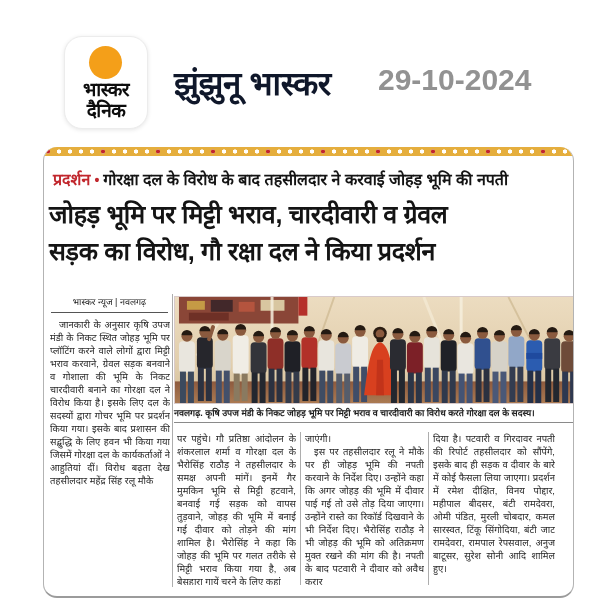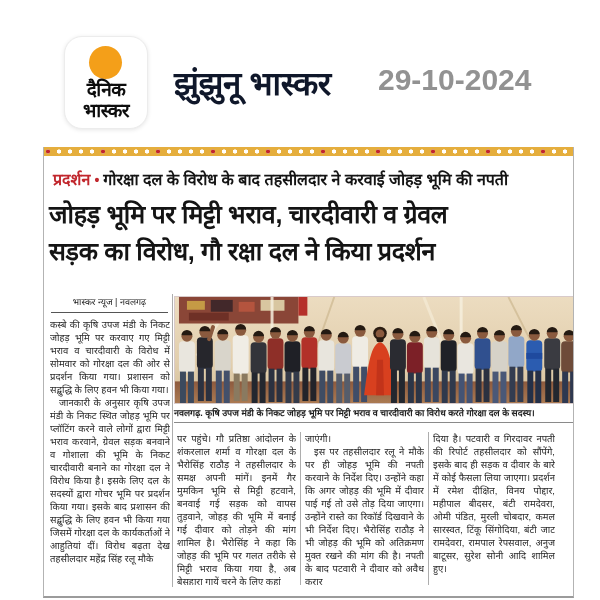--- a/index.html
+++ b/index.html
@@ -29,20 +29,21 @@
     position:absolute;left:378px;top:63px;
     font-size:30px;font-weight:700;color:#929292;white-space:nowrap;
   }
 
   
   .clipping{
     position:absolute;left:43px;top:147px;width:529px;height:449px;
     background:#fff;
     border-left:1px solid #b3b3b3;border-right:1px solid #b3b3b3;border-bottom:2px solid #9b9b9b;
     overflow:hidden;
+    border-radius:14px;
   }
   .deco-band{
     position:absolute;left:-1px;top:0;width:531px;height:9px;
     background-color:#E5AE3D;
     background-image:
       radial-gradient(circle at 5px 4.5px, #C1272D 1.7px, rgba(0,0,0,0) 2.3px),
       radial-gradient(circle at 5px 4.5px, #ffffff 1.8px, rgba(0,0,0,0) 2.4px);
     background-size:55px 9px, 11px 9px;
   }
   .kicker{position:absolute;left:9px;top:21px;width:514px;font-size:16px;font-weight:700;color:#141414;white-space:nowrap;}
@@ -84,22 +85,22 @@
   }
 </style>
 </head>
 <body>
 
 <div class="screen">
 
   <div class="logo-card">
     <div class="logo-sun"></div>
     <div class="logo-text">
+      <div>भास्कर</div>
       <div>दैनिक</div>
-      <div>भास्कर</div>
     </div>
   </div>
   <div class="edition-title">झुंझुनू भास्कर</div>
   <div class="edition-date">29-10-2024</div>
 
   <div class="clipping">
     <div class="deco-band"></div>
 
     <div class="kicker">
       <span class="kicker-label">प्रदर्शन</span><span class="kicker-sep">•</span><span>गोरक्षा दल के विरोध के बाद तहसीलदार ने करवाई जोहड़ भूमि की नपती</span>
@@ -319,21 +320,20 @@
               <rect x="-7" y="42" width="6" height="35" fill="#2b3140"></rect>
               <rect x="1" y="42" width="6" height="35" fill="#2b3140"></rect>
             </g>
         </g>
       </svg>
     </div>
 
     <div class="caption">नवलगढ़. कृषि उपज मंडी के निकट जोहड़ भूमि पर मिट्टी भराव व चारदीवारी का विरोध करते गोरक्षा दल के सदस्य।</div>
 
     <div class="bodytext col1">
-      <div>कस्बे की कृषि उपज मंडी के निकट जोहड़ भूमि पर करवाए गए मिट्टी भराव व चारदीवारी के विरोध में सोमवार को गोरक्षा दल की ओर से प्रदर्शन किया गया। प्रशासन को सद्बुद्धि के लिए हवन भी किया गया।</div>
       <div class="indent">जानकारी के अनुसार कृषि उपज मंडी के निकट स्थित जोहड़ भूमि पर प्लॉटिंग करने वाले लोगों द्वारा मिट्टी भराव करवाने, ग्रेवल सड़क बनवाने व गोशाला की भूमि के निकट चारदीवारी बनाने का गोरक्षा दल ने विरोध किया है। इसके लिए दल के सदस्यों द्वारा गोचर भूमि पर प्रदर्शन किया गया। इसके बाद प्रशासन की सद्बुद्धि के लिए हवन भी किया गया जिसमें गोरक्षा दल के कार्यकर्ताओं ने आहुतियां दीं। विरोध बढ़ता देख तहसीलदार महेंद्र सिंह रलू मौके</div>
     </div>
     <div class="bodytext col3">
       <div>जाएंगी।</div>
       <div class="indent">इस पर तहसीलदार रलू ने मौके पर ही जोहड़ भूमि की नपती करवाने के निर्देश दिए। उन्होंने कहा कि अगर जोहड़ की भूमि में दीवार पाई गई तो उसे तोड़ दिया जाएगा। उन्होंने रास्ते का रिकॉर्ड दिखवाने के भी निर्देश दिए। भैरोसिंह राठौड़ ने भी जोहड़ की भूमि को अतिक्रमण मुक्त रखने की मांग की है। नपती के बाद पटवारी ने दीवार को अवैध करार</div>
     </div>
     <div class="bodytext col2">
       <div>पर पहुंचे। गौ प्रतिष्ठा आंदोलन के शंकरलाल शर्मा व गोरक्षा दल के भैरोसिंह राठौड़ ने तहसीलदार के समक्ष अपनी मांगें। इनमें गैर मुमकिन भूमि से मिट्टी हटवाने, बनवाई गई सड़क को वापस तुड़वाने, जोहड़ की भूमि में बनाई गई दीवार को तोड़ने की मांग शामिल है। भैरोसिंह ने कहा कि जोहड़ की भूमि पर गलत तरीके से मिट्टी भराव किया गया है, अब बेसहारा गायें चरने के लिए कहां</div>
     </div>
     <div class="bodytext col4">

